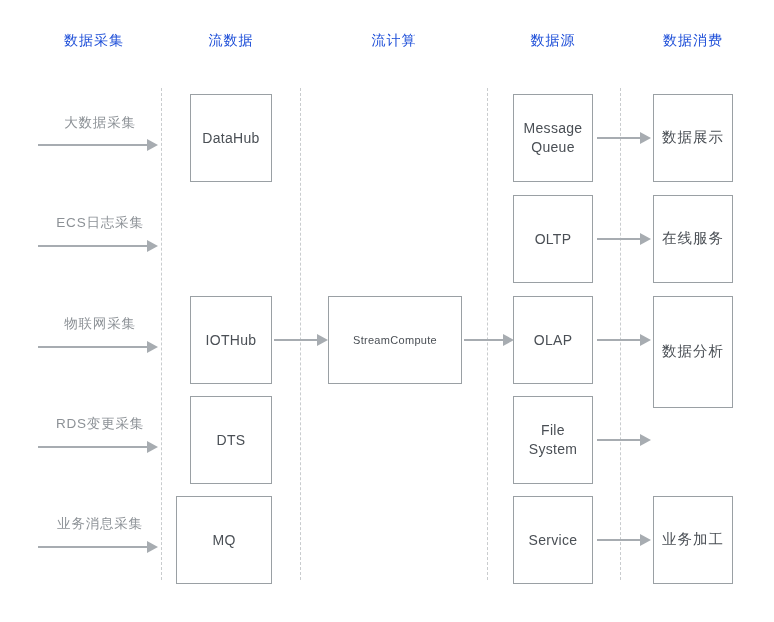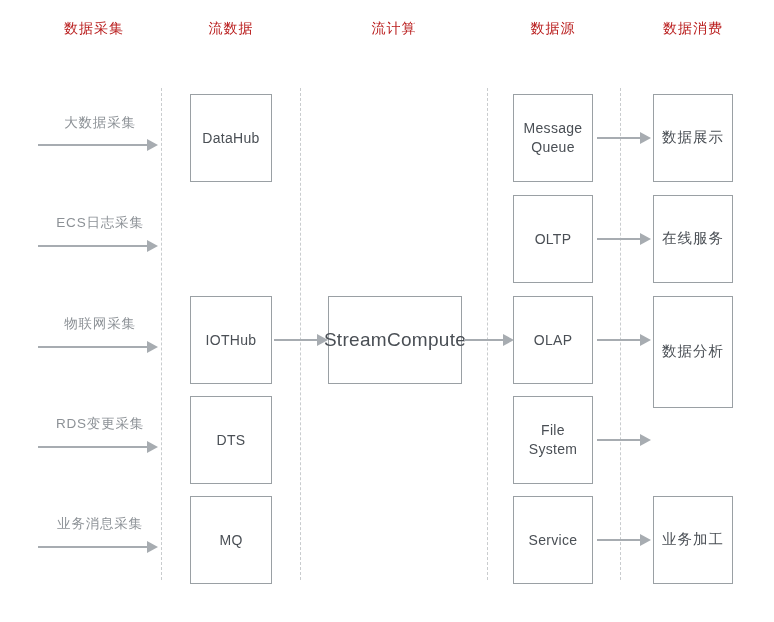--- a/index.html
+++ b/index.html
@@ -14,23 +14,23 @@
     position: relative;
     width: 774px;
     height: 622px;
     background: #ffffff;
     overflow: hidden;
   }
 
   
   .col-header {
     position: absolute;
-    top: 20px;
+    top: 32px;
     font-size: 14px;
-    color: #b91c1c;
+    color: #1d4ed8;
     letter-spacing: 1px;
     white-space: nowrap;
     text-align: center;
     transform: translateX(-50%);
   }
 
   
   .divider {
     position: absolute;
     top: 88px;
@@ -52,21 +52,21 @@
     font-size: 14px;
     color: #4a4f55;
     line-height: 1.35;
     letter-spacing: .3px;
   }
   .node.cn {
     font-size: 14.5px;
     letter-spacing: 1px;
   }
   .node.wide {
-    font-size: 19px;
+    font-size: 11px;
   }
 
   
   .arrow {
     position: absolute;
     height: 12px;
     display: block;
   }
   .arrow .shaft {
     position: absolute;
@@ -135,21 +135,21 @@
       <div class="head" style="left:109px"></div>
   </div>
   <div class="arrow" style="left:38px; top:541px; width:120px">
     <div class="shaft" style="width:109px"></div>
       <div class="head" style="left:109px"></div>
   </div>
 
   <div class="node" style="left:190px; top:94px;  width:82px; height:88px">DataHub</div>
   <div class="node" style="left:190px; top:296px; width:82px; height:88px">IOTHub</div>
   <div class="node" style="left:190px; top:396px; width:82px; height:88px">DTS</div>
-  <div class="node" style="left:190px; top:496px; width:82px; height:88px">MQ</div>
+  <div class="node" style="left:176px; top:496px; width:96px; height:88px">MQ</div>
 
   <div class="arrow" style="left:274px; top:334px; width:54px">
     <div class="shaft" style="width:43px"></div>
       <div class="head" style="left:43px"></div>
   </div>
 
   <div class="node wide" style="left:328px; top:296px; width:134px; height:88px">StreamCompute</div>
 
   <div class="arrow" style="left:464px; top:334px; width:50px">
     <div class="shaft" style="width:39px"></div>

